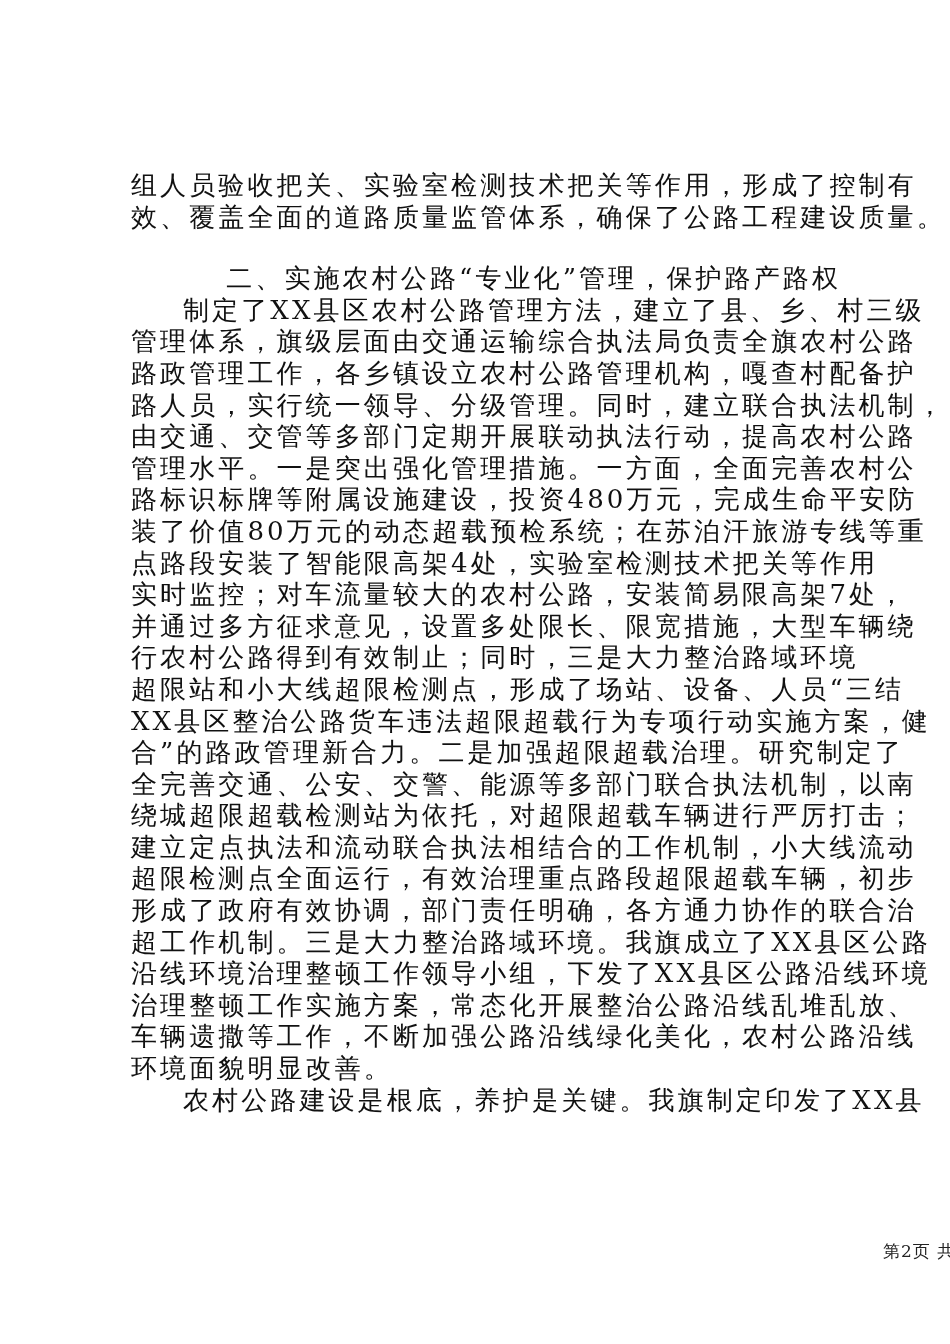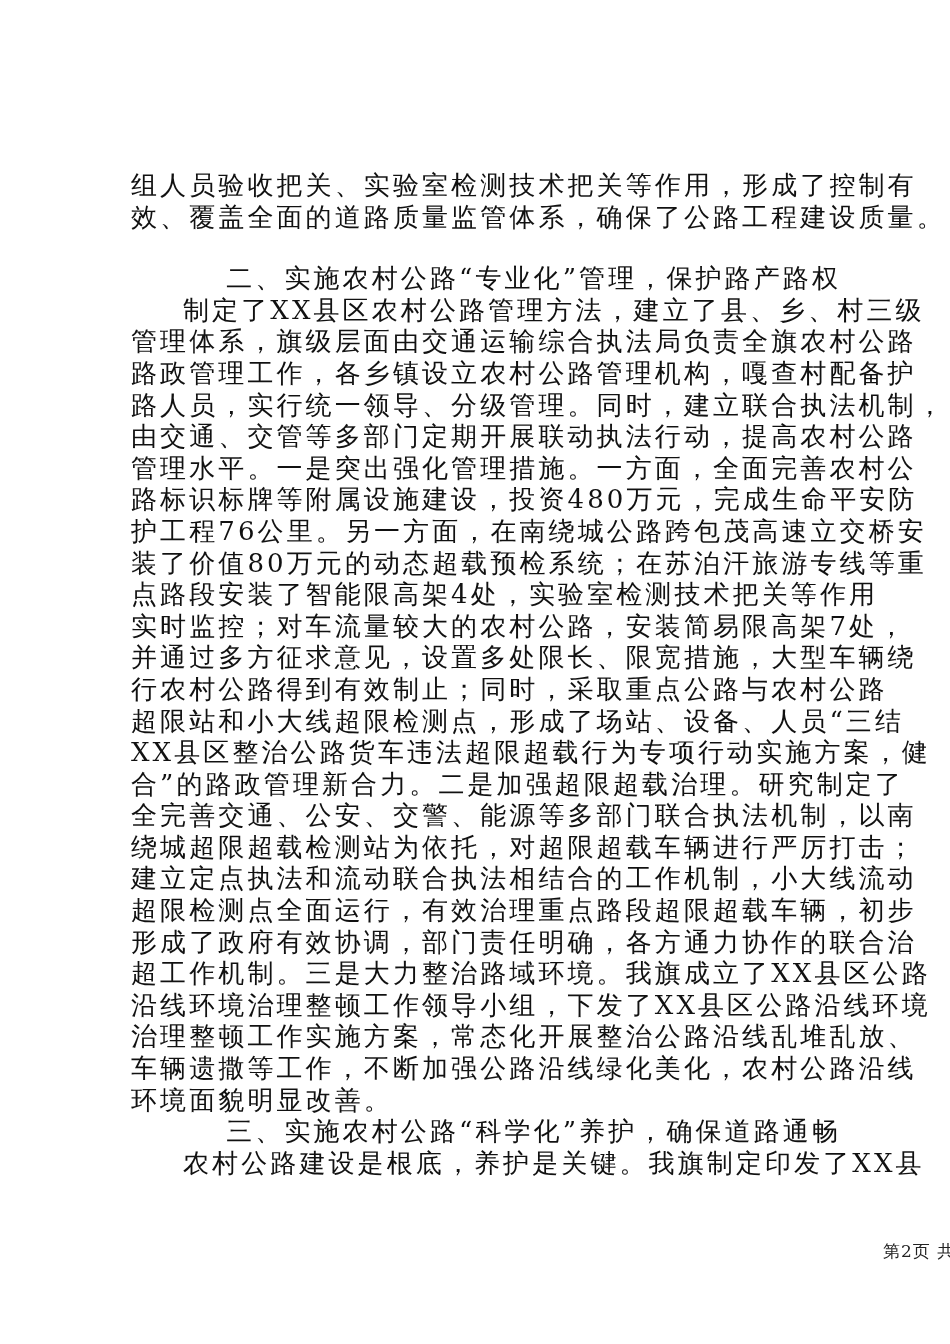--- a/index.html
+++ b/index.html
@@ -64,39 +64,37 @@
     <div class="line">效、覆盖全面的道路质量监管体系，确保了公路工程建设质量。</div>
     <div class="gap"></div>
     <div class="line indent">二、实施农村公路“专业化”管理，保护路产路权</div>
     <div class="line indent">制定了XX县区农村公路管理方法，建立了县、乡、村三级</div>
     <div class="line">管理体系，旗级层面由交通运输综合执法局负责全旗农村公路</div>
     <div class="line">路政管理工作，各乡镇设立农村公路管理机构，嘎查村配备护</div>
     <div class="line">路人员，实行统一领导、分级管理。同时，建立联合执法机制，</div>
     <div class="line">由交通、交管等多部门定期开展联动执法行动，提高农村公路</div>
     <div class="line">管理水平。一是突出强化管理措施。一方面，全面完善农村公</div>
     <div class="line">路标识标牌等附属设施建设，投资480万元，完成生命平安防</div>
-    <div class="line">护工程76公里。另一方面，在南绕城公路跨包茂高速立交桥安</div>
     <div class="line">装了价值80万元的动态超载预检系统；在苏泊汗旅游专线等重</div>
     <div class="line">点路段安装了智能限高架4处，实验室检测技术把关等作用</div>
     <div class="line">实时监控；对车流量较大的农村公路，安装简易限高架7处，</div>
     <div class="line">并通过多方征求意见，设置多处限长、限宽措施，大型车辆绕</div>
-    <div class="line">行农村公路得到有效制止；同时，采取重点公路与农村公路</div>
+    <div class="line">行农村公路得到有效制止；同时，三是大力整治路域环境</div>
     <div class="line">超限站和小大线超限检测点，形成了场站、设备、人员“三结</div>
     <div class="line">XX县区整治公路货车违法超限超载行为专项行动实施方案，健</div>
     <div class="line">合”的路政管理新合力。二是加强超限超载治理。研究制定了</div>
     <div class="line">全完善交通、公安、交警、能源等多部门联合执法机制，以南</div>
     <div class="line">绕城超限超载检测站为依托，对超限超载车辆进行严厉打击；</div>
     <div class="line">建立定点执法和流动联合执法相结合的工作机制，小大线流动</div>
     <div class="line">超限检测点全面运行，有效治理重点路段超限超载车辆，初步</div>
     <div class="line">形成了政府有效协调，部门责任明确，各方通力协作的联合治</div>
     <div class="line">超工作机制。三是大力整治路域环境。我旗成立了XX县区公路</div>
     <div class="line">沿线环境治理整顿工作领导小组，下发了XX县区公路沿线环境</div>
     <div class="line">治理整顿工作实施方案，常态化开展整治公路沿线乱堆乱放、</div>
     <div class="line">车辆遗撒等工作，不断加强公路沿线绿化美化，农村公路沿线</div>
     <div class="line">环境面貌明显改善。</div>
-    <div class="line indent">三、实施农村公路“科学化”养护，确保道路通畅</div>
     <div class="line indent">农村公路建设是根底，养护是关键。我旗制定印发了XX县</div>
   </div>
 
   <div class="footer">
     <span>第2页 共4页</span>
   </div>
 </div>
 
 </body></html>

